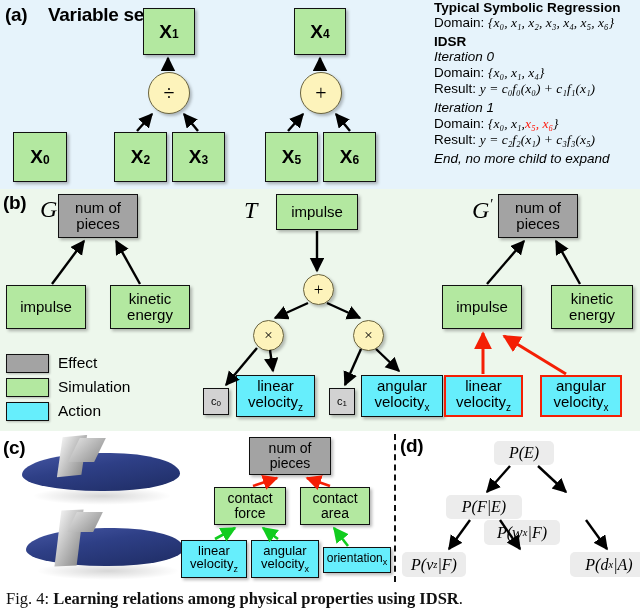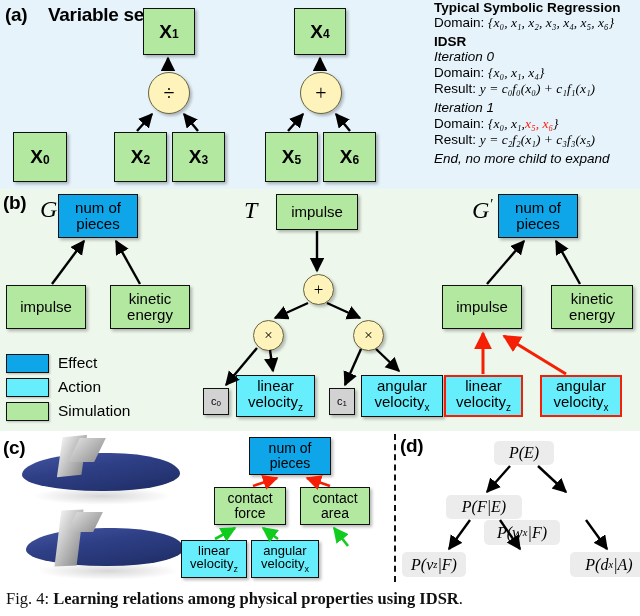--- a/index.html
+++ b/index.html
@@ -27,21 +27,21 @@
   .node{
     position:absolute;box-sizing:border-box;
     border:1.6px solid #111;
     display:flex;align-items:center;justify-content:center;
     text-align:center;line-height:1.05;
     color:#000;
     box-shadow:2px 2px 3px rgba(0,0,0,0.28);
     font-family:"Liberation Sans", sans-serif;
   }
   .green{background:#b3e8a0;}
-  .pink{background:#0ea5e9;}
+  .pink{background:#a3a3a3;}
   .cyan{background:#66eefc;}
   .gray{background:#d2d2d2;}
   .redborder{border:2.4px solid #f41f05;box-shadow:none;}
 
   .op{
     position:absolute;border-radius:50%;
     background:#fdf3bb;border:1.4px solid #6a6440;
     display:flex;align-items:center;justify-content:center;
     box-shadow:2px 2px 3px rgba(0,0,0,0.25);
     font-size:20px;color:#000;font-family:"Liberation Serif", serif;
@@ -209,26 +209,26 @@
       <span>angular velocity</span><sub style="font-size:10px;">x</sub>
     </div>
   </div>
 
   <div class="legend">
     <div class="legend-row">
       <div class="swatch pink"></div>
       <div class="legend-label">Effect</div>
     </div>
     <div class="legend-row">
+      <div class="swatch green"></div>
+      <div class="legend-label">Simulation</div>
+    </div>
+    <div class="legend-row">
       <div class="swatch cyan"></div>
       <div class="legend-label">Action</div>
-    </div>
-    <div class="legend-row">
-      <div class="swatch green"></div>
-      <div class="legend-label">Simulation</div>
     </div>
   </div>
 
   <div class="panel-cd"></div>
   <div class="panel-label" style="left:3px;top:437px;">(c)</div>
   <div class="vdiv"></div>
   <div class="panel-label" style="left:400px;top:435px;">(d)</div>
 
   <div class="render" style="left:18px;top:435px;width:170px;height:72px;">
     <div class="shadowfloor" style="left:14px;top:52px;width:140px;height:18px;"></div>
@@ -247,20 +247,25 @@
   <div class="node green" style="left:214px;top:487px;width:72px;height:38px;font-size:14px;">contact force</div>
   <div class="node green" style="left:300px;top:487px;width:70px;height:38px;font-size:14px;">contact area</div>
   <div class="node cyan" style="left:181px;top:540px;width:66px;height:38px;font-size:13px;">
     <div>
       <span>linear velocity</span><sub style="font-size:9px;">z</sub>
     </div>
   </div>
   <div class="node cyan" style="left:251px;top:540px;width:68px;height:38px;font-size:13px;">
     <div>
       <span>angular velocity</span><sub style="font-size:9px;">x</sub>
+    </div>
+  </div>
+  <div class="node cyan" style="left:323px;top:547px;width:68px;height:26px;font-size:12px;">
+    <div>
+      <span>orientation</span><sub style="font-size:9px;">x</sub>
     </div>
   </div>
 
   <div class="pnode" style="left:494px;top:441px;width:60px;height:24px;font-size:16px;">P(E)</div>
   <div class="pnode" style="left:446px;top:495px;width:76px;height:24px;font-size:16px;">P(F|E)</div>
   <div class="pnode" style="left:402px;top:552px;width:64px;height:25px;font-size:16px;">
     <span>P(v</span>
       <sub>z</sub>
       <span>|F)</span>
   </div>

